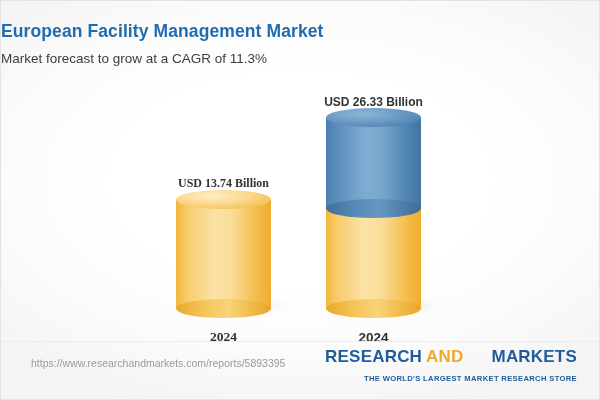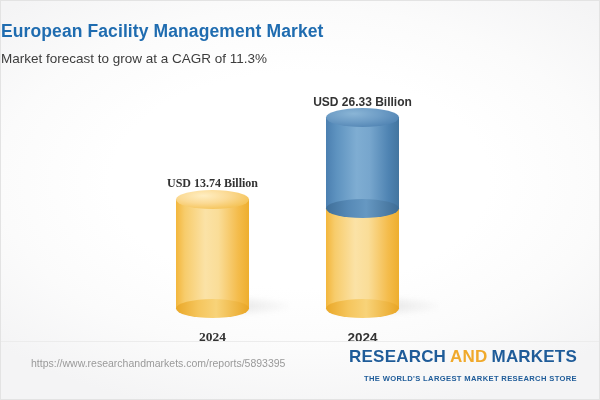--- a/index.html
+++ b/index.html
@@ -71,21 +71,21 @@
     white-space: nowrap;
     font-size: 12px;
     font-weight: bold;
     color: #333333;
   }
   .g2024 .bar-label { bottom: 118px; }
   .g2030 .bar-label { bottom: 200px; }
 
   .cylinder {
     position: relative;
-    width: 73px;
+    width: 95px;
   }
   .cyl-2024 { height: 110px; }
   .cyl-2030 { height: 192px; }
 
   .cyl-shadow {
     position: absolute;
     left: 6px;
     bottom: -7px;
     width: 108px;
     height: 20px;
@@ -196,21 +196,21 @@
     top: 6px;
     text-align: right;
   }
   .logo-word {
     font-size: 17px;
     font-weight: bold;
     letter-spacing: 0.2px;
     white-space: nowrap;
     line-height: 1.05;
   }
-  .logo-blue { color: #1f5c99; }
+  .logo-blue { color: #1f5c99; margin-left: 24px; }
   .logo-gold { color: #f0a92b; }
   .logo-tagline {
     margin-top: 8px;
     font-size: 7.6px;
     font-weight: bold;
     color: #1f5c99;
     letter-spacing: 0.35px;
     white-space: nowrap;
   }
 </style>

